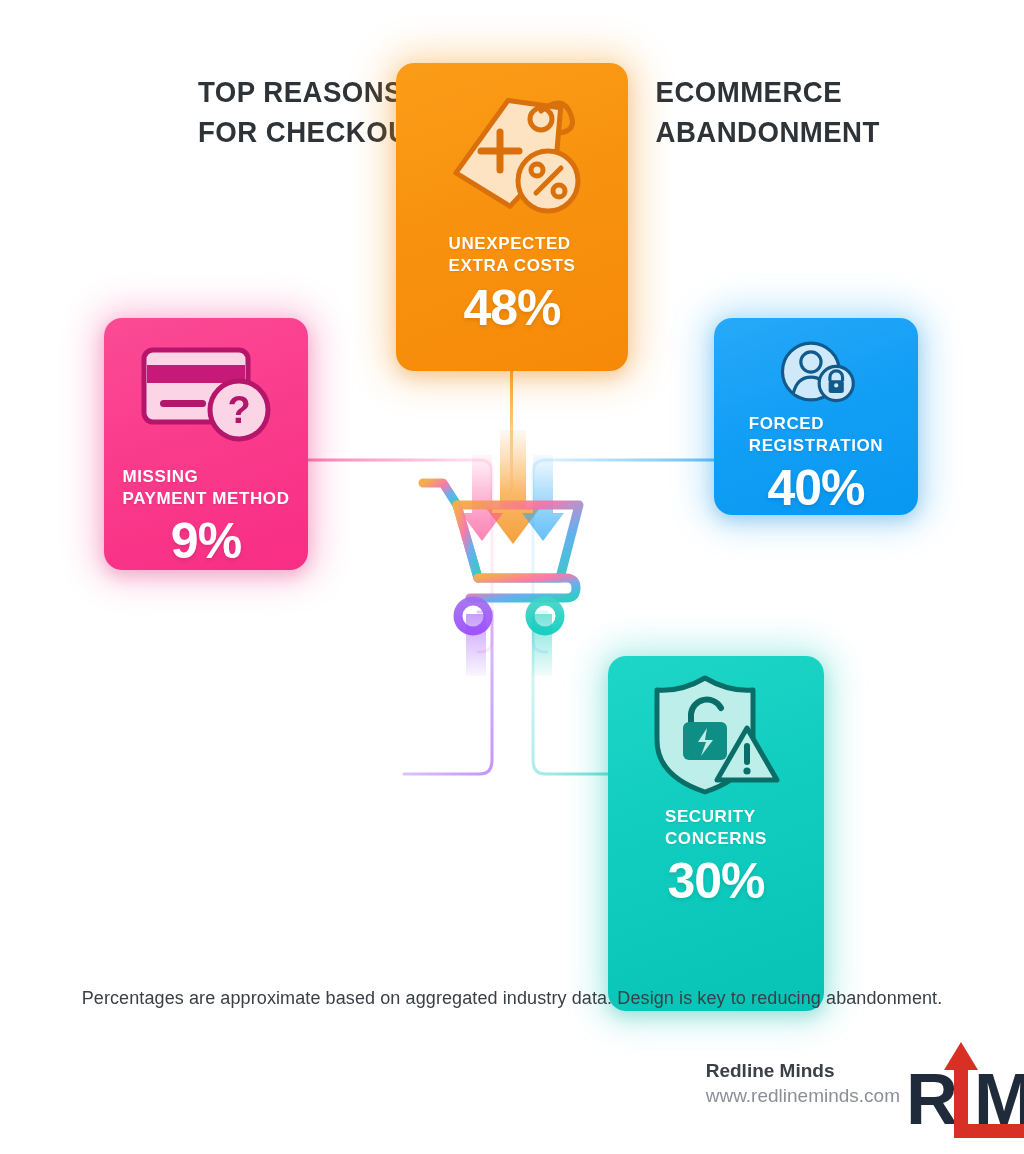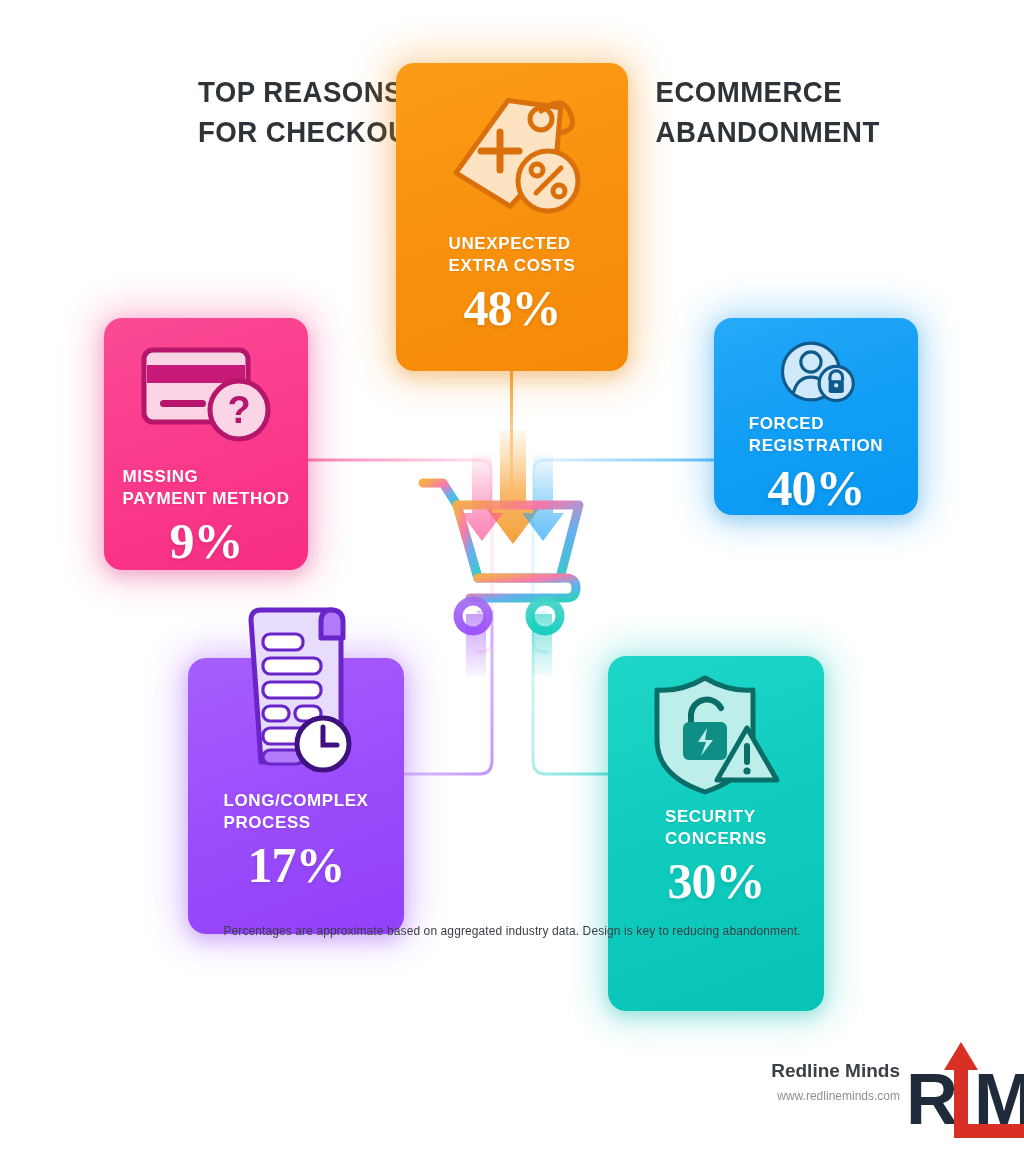--- a/index.html
+++ b/index.html
@@ -43,21 +43,20 @@
   }
   .card-label{
     font-size:17px;font-weight:bold;line-height:22px;
     letter-spacing:.6px;white-space:pre-line;
     text-shadow:0 1px 2px rgba(0,0,0,.10);
   }
   .card-value{
     font-size:50px;font-weight:bold;line-height:54px;
     letter-spacing:-1px;margin-top:4px;
     text-shadow:0 2px 4px rgba(0,0,0,.12);
-    font-family:Liberation Serif, serif;
   }
   .icon-wrap{display:block;}
 
   
   #card-extra-costs{
     left:396px;top:63px;width:232px;height:308px;
     background:linear-gradient(160deg,#fb9d18 0%,#f8920e 45%,#f68a08 100%);
     box-shadow:0 0 36px 10px rgba(250,150,20,.32), 0 6px 16px rgba(200,110,0,.22);
   }
   #card-extra-costs .icon-wrap{margin-top:26px;}
@@ -97,28 +96,28 @@
     box-shadow:0 0 34px 9px rgba(15,204,190,.30), 0 6px 16px rgba(0,150,140,.20);
   }
   #card-security .icon-wrap{margin-top:16px;}
   #card-security .card-label{margin-top:10px;}
 
   
   #cart-graphic{position:absolute;left:405px;top:420px;width:215px;height:230px;}
 
   
   .footnote{
-    position:absolute;top:924px;left:0;width:1024px;text-align:center;
-    font-size:12px;color:#3a3f45;letter-spacing:.1px;
+    position:absolute;top:988px;left:0;width:1024px;text-align:center;
+    font-size:18px;color:#3a3f45;letter-spacing:.1px;
   }
   .brand{
-    position:absolute;right:124px;top:1058px;text-align:right;
+    position:absolute;right:124px;top:1058px;
   }
   .brand-name{font-size:19px;font-weight:bold;color:#3b4046;line-height:26px;}
-  .brand-url{font-size:12px;color:#8b9097;line-height:24px;}
+  .brand-url{font-size:19px;color:#8b9097;line-height:24px;}
   #brand-logo{position:absolute;right:-6px;top:1040px;}
 </style>
 </head>
 <body>
 
 <div class="stage">
 
   <svg class="connectors" viewBox="0 0 1024 1154" xmlns="http://www.w3.org/2000/svg" aria-hidden="true">
     <defs>
       <linearGradient id="gOrange" x1="0" y1="0" x2="0" y2="1">
@@ -266,40 +265,20 @@
       <circle cx="96" cy="72" r="27" fill="#cfe9fb" stroke="#115a8c" stroke-width="5"></circle>
       <path d="M86 68 v-6 a10 10 0 0 1 20 0 v6" fill="none" stroke="#115a8c" stroke-width="5"></path>
       <rect x="84" y="67" width="24" height="20" rx="4" fill="#115a8c"></rect>
       <circle cx="96" cy="75" r="3.4" fill="#cfe9fb"></circle>
     </svg>
     <div class="card-label">FORCED
 REGISTRATION</div>
     <div class="card-value">40%</div>
   </div>
 
-  <div class="card" id="card-long-process">
-    <svg class="icon-wrap" width="126" height="180" viewBox="0 0 126 180">
-      <path d="M18 14 q0 -10 10 -10 h70 q10 0 10 10 v142 h-80 z" fill="#e7dcfb" stroke="#6a25c9" stroke-width="5" stroke-linejoin="round"></path>
-      <path d="M98 4 q12 0 12 12 v16 h-22 v-16 q0 -12 10 -12 z" fill="#b17bfb" stroke="#6a25c9" stroke-width="5" stroke-linejoin="round"></path>
-      <g fill="#ffffff" stroke="#6a25c9" stroke-width="3.2">
-        <rect x="30" y="28" width="40" height="16" rx="7"></rect>
-        <rect x="30" y="52" width="58" height="16" rx="7"></rect>
-        <rect x="30" y="76" width="58" height="16" rx="7"></rect>
-        <rect x="30" y="100" width="26" height="15" rx="7"></rect>
-        <rect x="62" y="100" width="26" height="15" rx="7"></rect>
-        <rect x="30" y="122" width="58" height="16" rx="7"></rect>
-      </g>
-      <rect x="30" y="144" width="40" height="14" rx="7" fill="#b17bfb" stroke="#6a25c9" stroke-width="3.2"></rect>
-      <circle cx="90" cy="138" r="26" fill="#ffffff" stroke="#3e1080" stroke-width="5"></circle>
-      <path d="M90 121 v18 h14" fill="none" stroke="#3e1080" stroke-width="5" stroke-linecap="round"></path>
-    </svg>
-    <div class="card-label">LONG/COMPLEX
-PROCESS</div>
-    <div class="card-value">17%</div>
-  </div>
 
   <div class="card" id="card-security">
     <svg class="icon-wrap" width="130" height="124" viewBox="0 0 130 124">
       <path d="M54 6 q24 14 48 12 v50 q0 36 -48 52 q-48 -16 -48 -52 v-50 q24 2 48 -12 z" fill="#bdeee9" stroke="#0a6e68" stroke-width="5" stroke-linejoin="round"></path>
       <path d="M40 52 v-10 a16 16 0 0 1 30 -6" fill="none" stroke="#0a6e68" stroke-width="6" stroke-linecap="round"></path>
       <rect x="32" y="50" width="44" height="38" rx="6" fill="#0f8e86"></rect>
       <path d="M56 56 l-9 14 h8 l-5 14 l12 -16 h-8 z" fill="#bdeee9"></path>
       <path d="M96 56 L126 108 H66 Z" fill="#bdeee9" stroke="#0a6e68" stroke-width="5" stroke-linejoin="round"></path>
       <g stroke="#0a6e68" stroke-width="6" stroke-linecap="round">
         <path d="M96 74 v16"></path>

